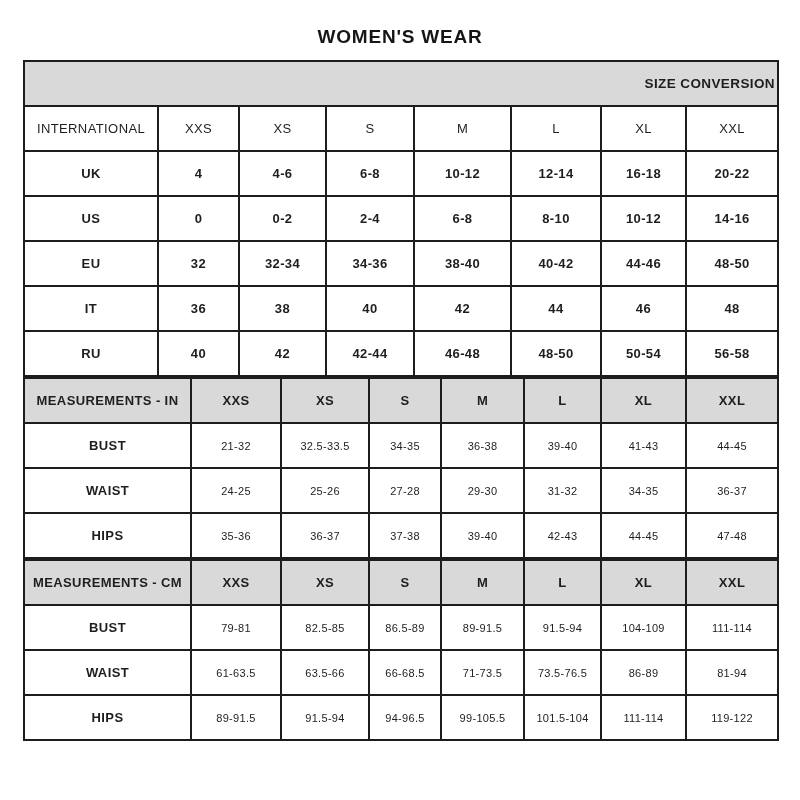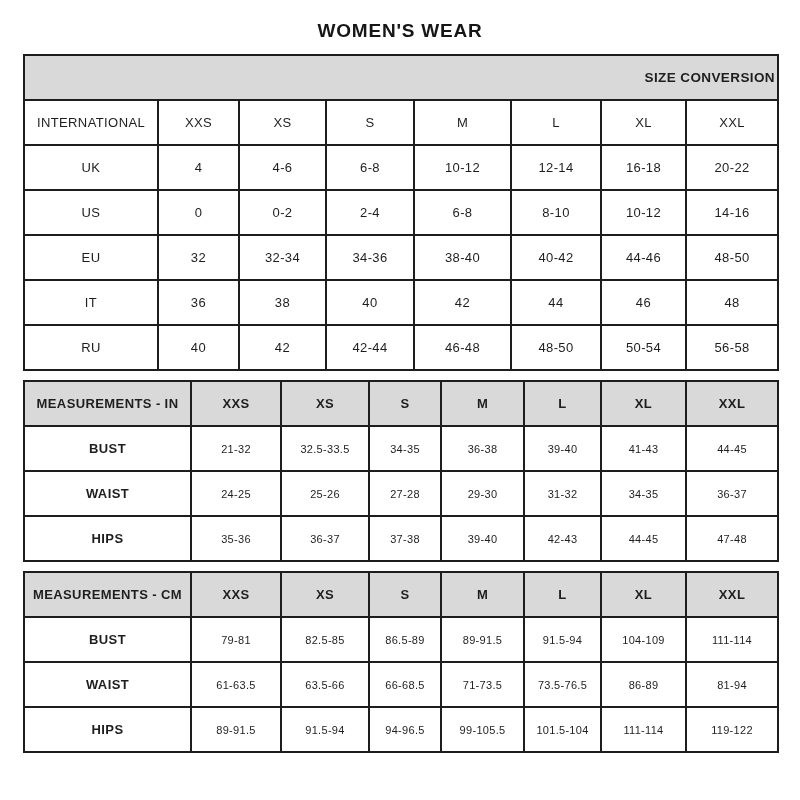--- a/index.html
+++ b/index.html
@@ -1,21 +1,21 @@
 <!DOCTYPE html>
 <html><head>
 <meta charset="utf-8">
 <style>
   html,body{margin:0;padding:0;background:#ffffff;}
   body{
     width:800px;height:800px;overflow:hidden;
     font-family:"Liberation Sans","DejaVu Sans",sans-serif;
     color:#1e1e1e;
   }
-  .page{padding:10px 23px 0 23px;}
+  .page{padding:16px 23px 0 23px;}
   .page-title{
     text-align:center;
     font-size:19px;
     font-weight:700;
     letter-spacing:0.8px;
     margin:10px 0 12px 0;
     color:#161616;
   }
   table{
     border-collapse:collapse;
@@ -27,23 +27,23 @@
     text-align:center;
     vertical-align:middle;
     padding:0 2px;
     overflow:hidden;
     white-space:nowrap;
   }
   
   .t-size td,.t-size th{height:43px;font-size:13px;letter-spacing:0.4px;}
   .t-size .graybar{background:#d9d9d9;font-weight:700;font-size:13.5px;text-align:right;}
   .t-size .col-head{font-weight:500;margin-left:13px;}
-  .t-size tbody td{font-weight:400;border-radius:11px;}
+  .t-size tbody td{font-weight:700;border-radius:11px;}
   
-  .t-meas{margin-top:9px;}
+  .t-meas{}
   .t-meas td,.t-meas th{height:43px;}
   .t-meas .head-row th{
     background:#d9d9d9;
     font-weight:700;
     font-size:13px;
     letter-spacing:0.4px;
   }
   .t-meas .row-label{font-size:13px;font-weight:700;letter-spacing:0.4px;}
   .t-meas .val{font-size:11px;font-weight:500;letter-spacing:0.3px;}
 </style>

